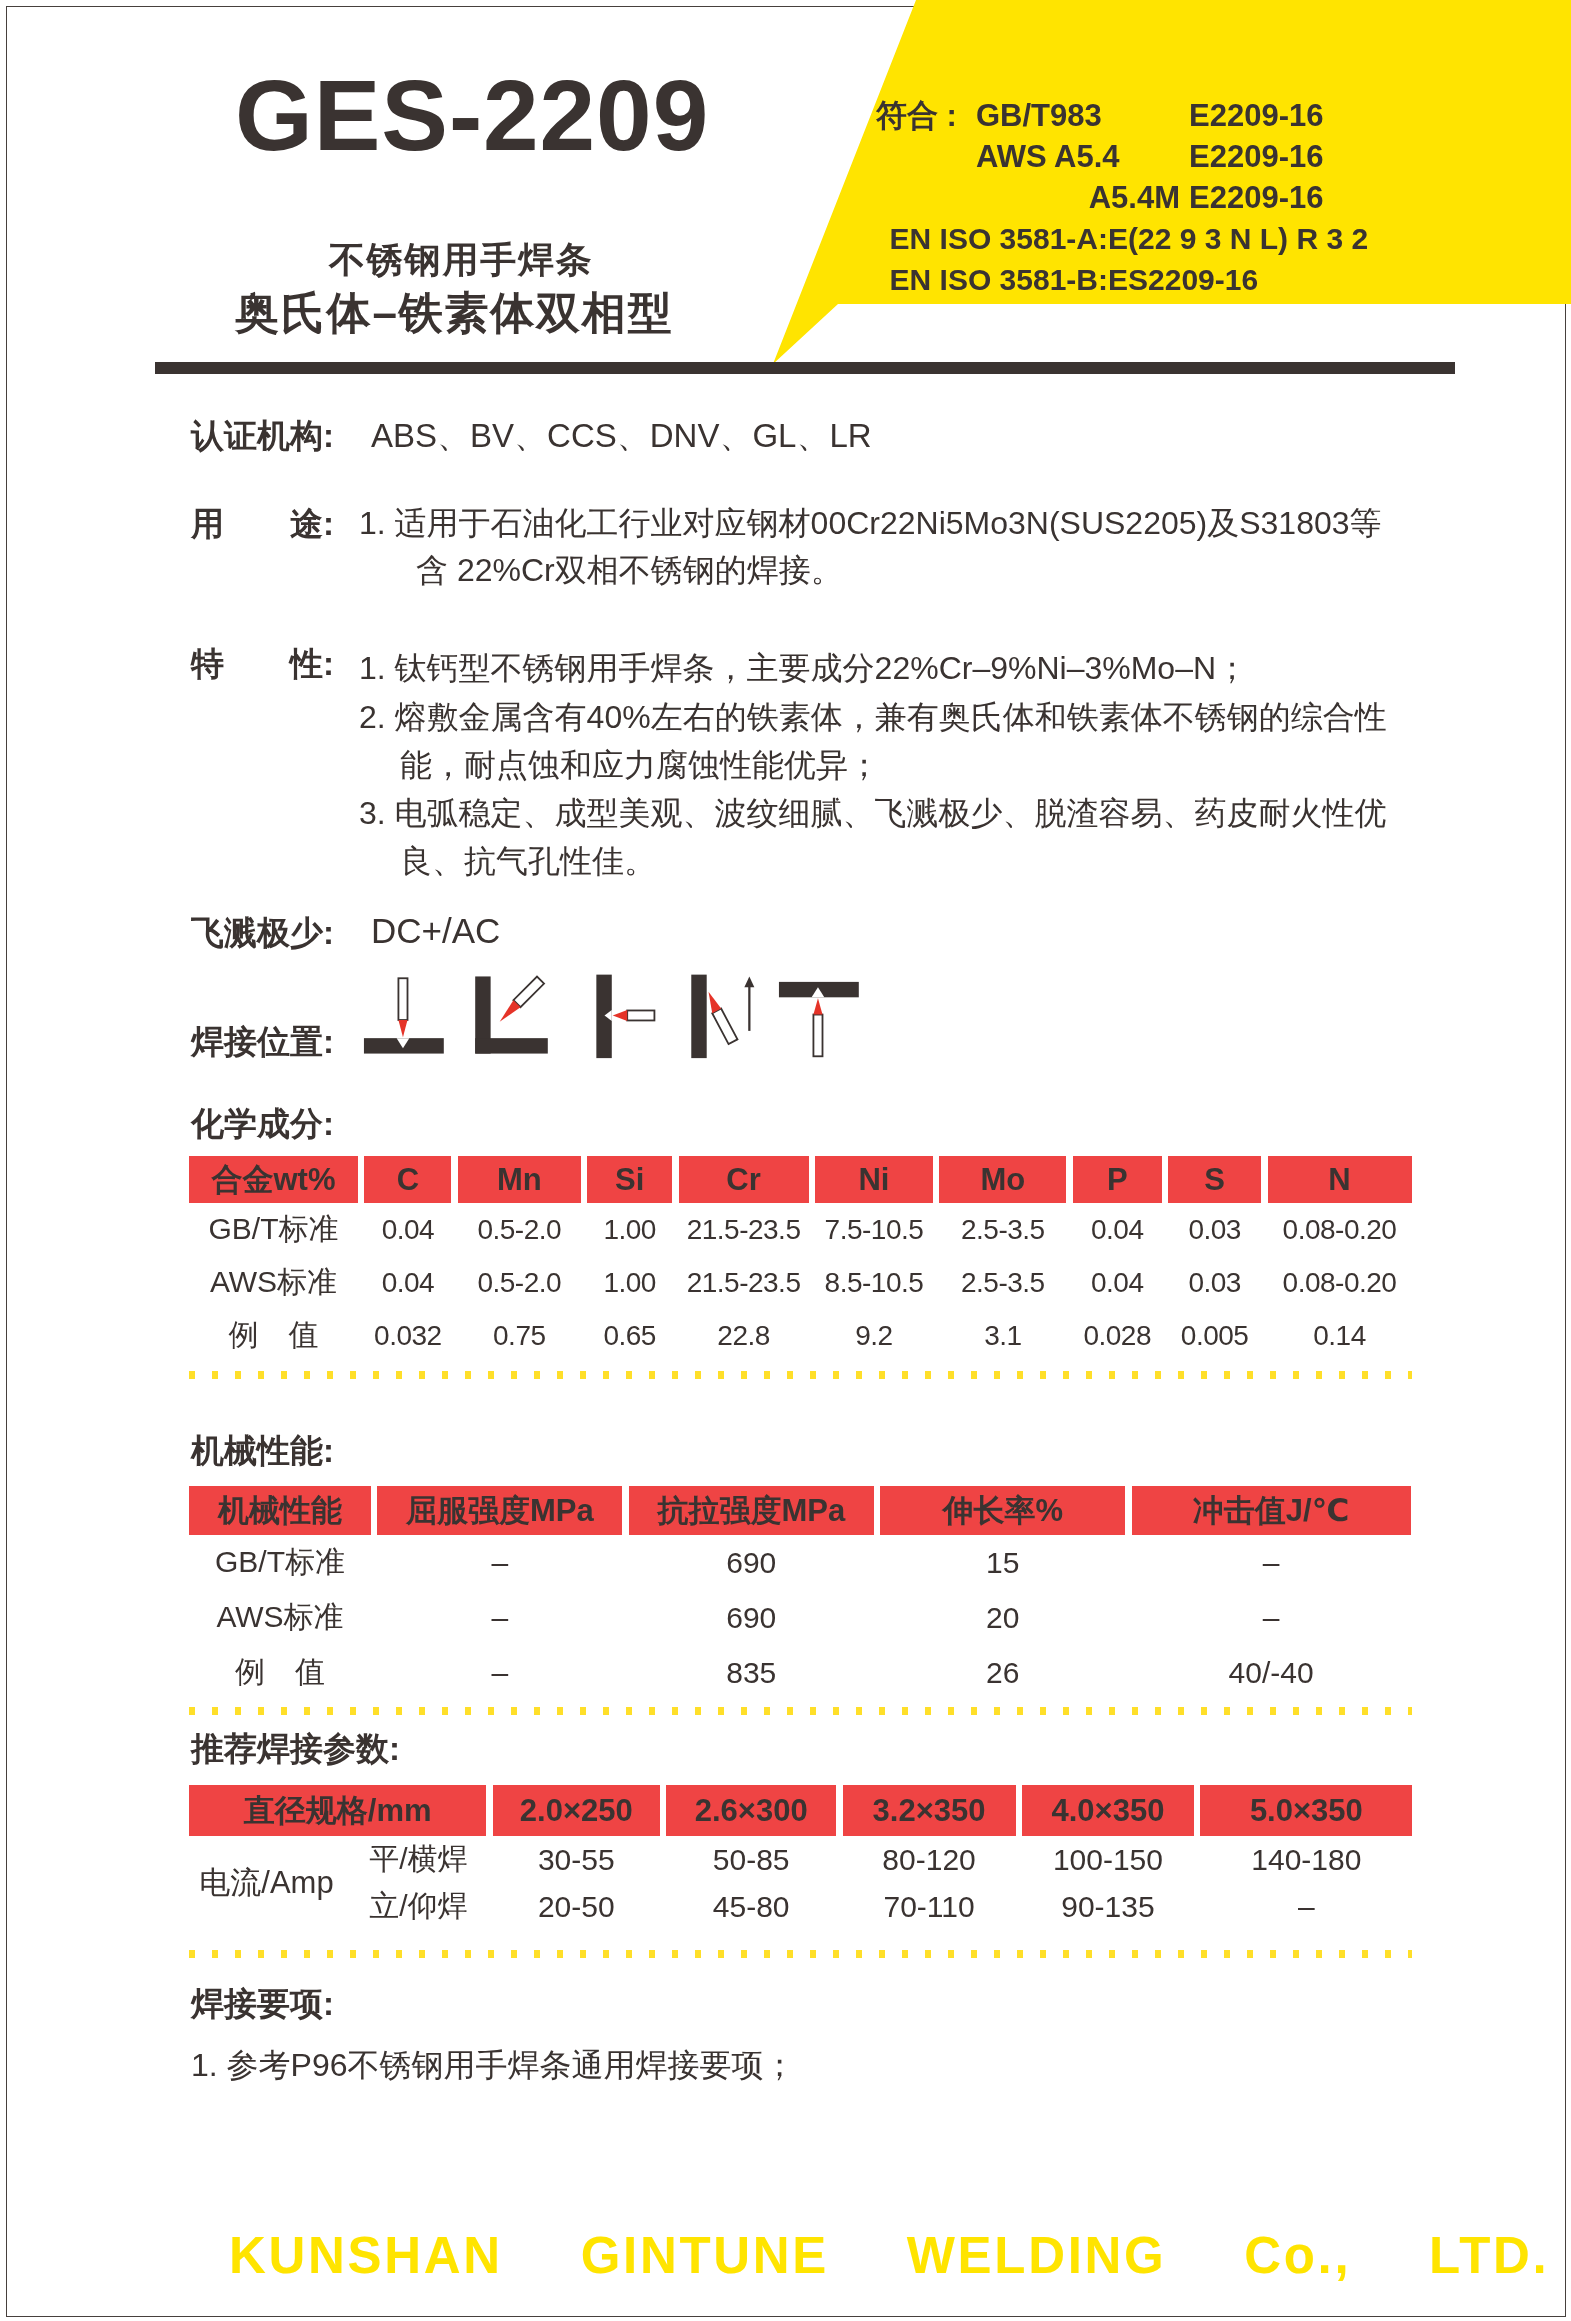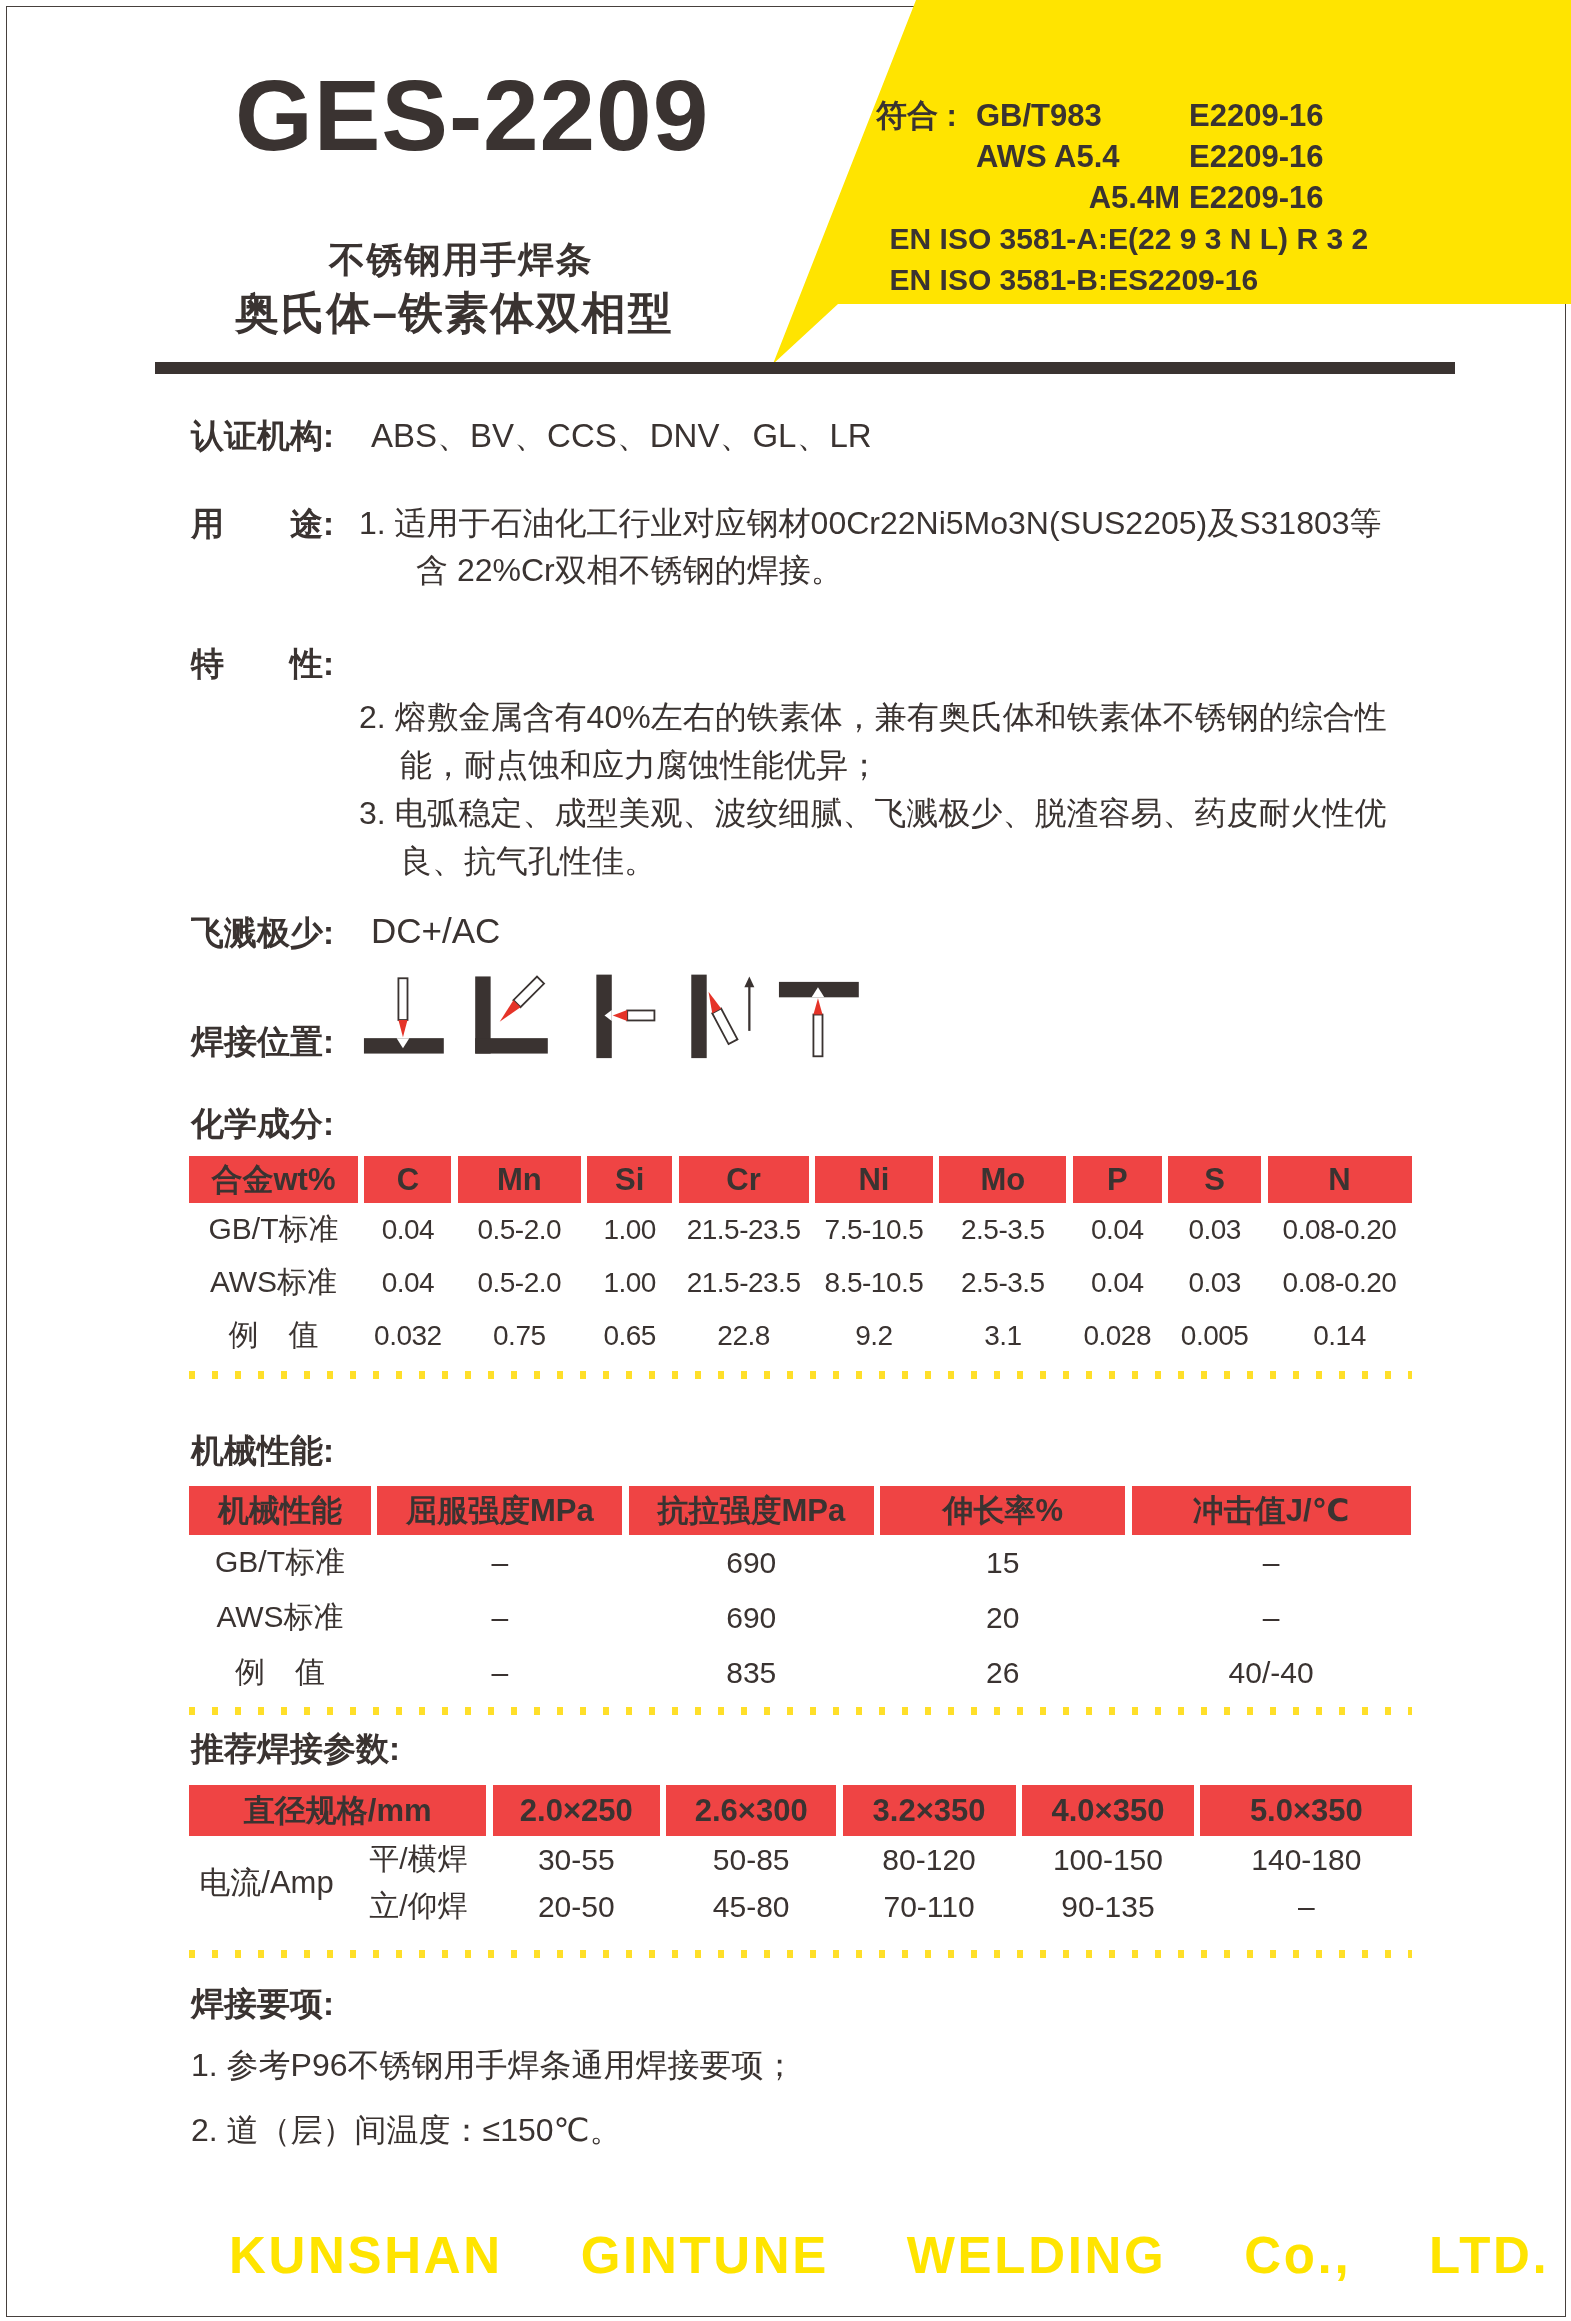--- a/index.html
+++ b/index.html
@@ -84,20 +84,21 @@
   </div>
 
   <div class="sec-label" style="top:414px;">认证机构:</div>
   <div class="sec-value" style="left:371px;top:414px;">ABS、BV、CCS、DNV、GL、LR</div>
 
   <div class="sec-label" style="top:502px;">用　　途:</div>
   <div class="body-line" style="left:359px;top:502px;">1. 适用于石油化工行业对应钢材00Cr22Ni5Mo3N(SUS2205)及S31803等</div>
   <div class="body-line" style="left:400px;top:549px;margin-left:16px;">含 22%Cr双相不锈钢的焊接。</div>
 
   <div class="sec-label" style="top:642px;">特　　性:</div>
+  <div class="body-line" style="left:359px;top:647px;">1. 钛钙型不锈钢用手焊条，主要成分22%Cr–9%Ni–3%Mo–N；</div>
   <div class="body-line" style="left:359px;top:696px;">2. 熔敷金属含有40%左右的铁素体，兼有奥氏体和铁素体不锈钢的综合性</div>
   <div class="body-line" style="left:400px;top:744px;">能，耐点蚀和应力腐蚀性能优异；</div>
   <div class="body-line" style="left:359px;top:792px;">3. 电弧稳定、成型美观、波纹细腻、飞溅极少、脱渣容易、药皮耐火性优</div>
   <div class="body-line" style="left:400px;top:840px;">良、抗气孔性佳。</div>
 
   <div class="sec-label" style="top:911px;">飞溅极少:</div>
   <div class="sec-value" style="left:371px;top:911px;font-size:35px;">DC+/AC</div>
 
   <div class="sec-label" style="top:1020px;">焊接位置:</div>
 
@@ -233,17 +234,16 @@
     <div class="td">20-50</div>
     <div class="td">45-80</div>
     <div class="td">70-110</div>
     <div class="td">90-135</div>
     <div class="td">–</div>
   </div>
   <div class="dotline" style="top:1950px;"></div>
 
   <div class="sec-label" style="top:1982px;">焊接要项:</div>
   <div class="notes-item" style="top:2044px;">1. 参考P96不锈钢用手焊条通用焊接要项；</div>
-  <div class="notes-item" style="top:2109px;">2. 道（层）间温度：≤150℃。</div>
 
   <div class="footer">KUNSHAN  GINTUNE  WELDING  Co.,  LTD.</div>
 </div>
 
 
 </body></html>

